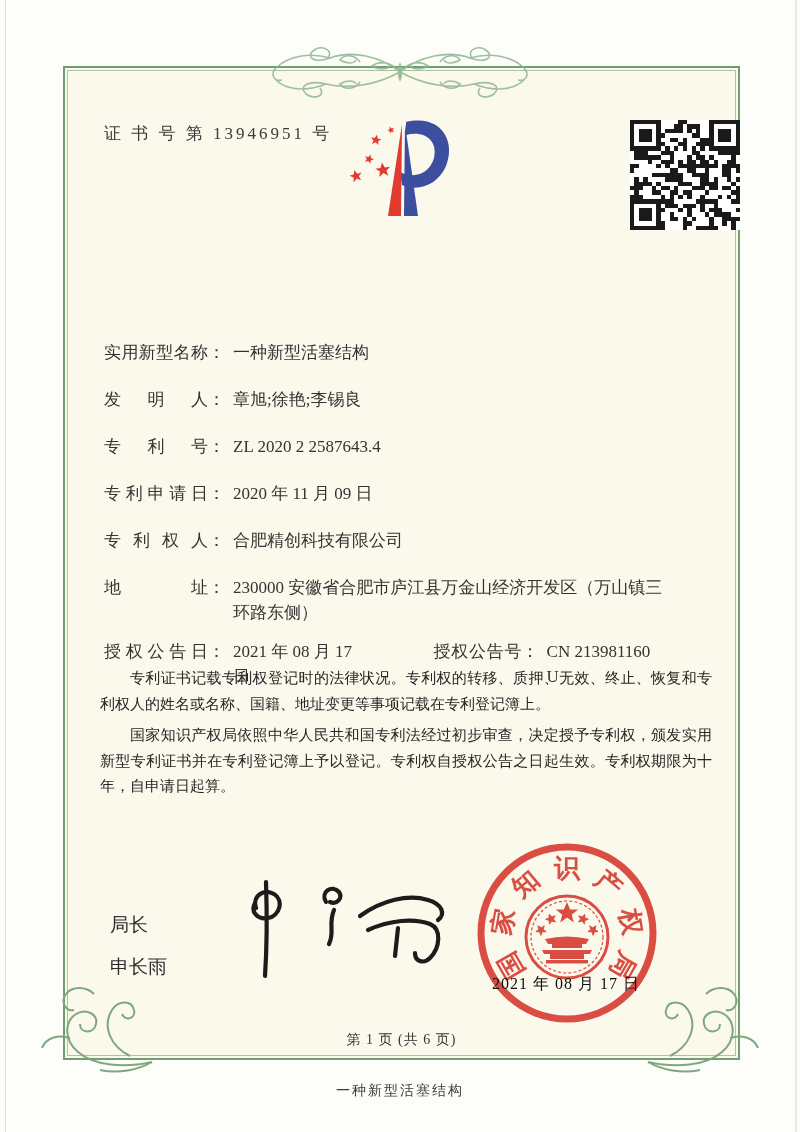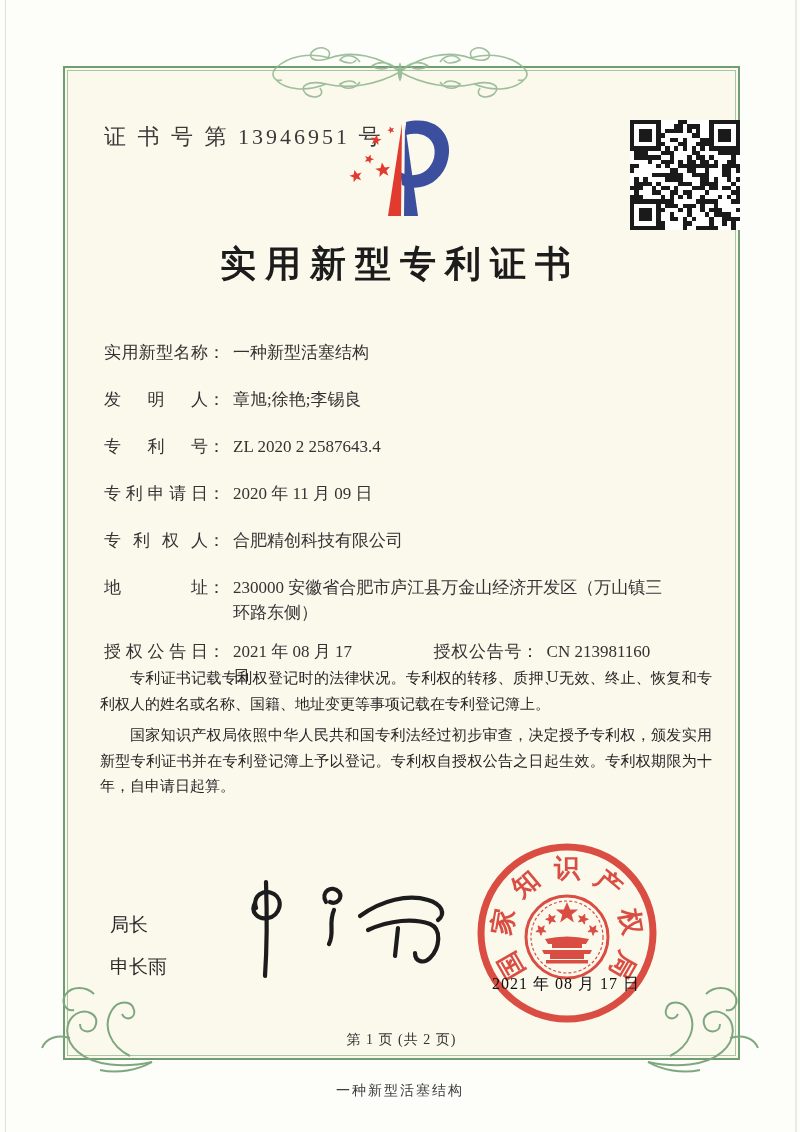--- a/index.html
+++ b/index.html
@@ -15,21 +15,21 @@
   .frame-outer{
     position:absolute; left:63px; top:66px; width:677px; height:994px;
     border:2px solid #6f9e70; background:#fbf8ec; box-sizing:border-box;
   }
   .frame-inner{
     position:absolute; left:2px; top:2px; right:2px; bottom:2px;
     border:1px solid #a7c5a7;
   }
   .cert-no{
     position:absolute; left:104px; top:122px;
-    font-size:22px; letter-spacing:3px; color:#3a3a3a;
+    font-size:17px; letter-spacing:3px; color:#3a3a3a;
   }
   .logo{position:absolute; left:336px; top:112px; width:128px; height:112px;}
   .qr{position:absolute; left:630px; top:120px; width:110px; height:110px; background:#ffffff;}
   .title{
     position:absolute; left:0; top:240px; width:800px; text-align:center;
     font-size:36px; font-weight:bold; letter-spacing:9px; color:#1c1c1c;
   }
   .fields{position:absolute; left:104px; top:340px; width:560px; font-size:17px; color:#333;}
   .field-row{display:flex; align-items:flex-start; margin-bottom:22px; line-height:25px;}
   .field-row.tall{margin-bottom:14px;}
@@ -457,21 +457,20 @@
         <rect x="12" y="24" width="1" height="1"></rect>
         <rect x="15" y="24" width="1" height="1"></rect>
         <rect x="16" y="24" width="1" height="1"></rect>
         <rect x="17" y="24" width="1" height="1"></rect>
         <rect x="18" y="24" width="1" height="1"></rect>
         <rect x="19" y="24" width="1" height="1"></rect>
         <rect x="23" y="24" width="1" height="1"></rect>
       </g>
     </svg>
 
-  <div class="title">实用新型专利证书</div>
 
   <div class="fields">
     <div class="field-row">
       <span class="flabel">实用新型名称</span>
         <span class="fcolon">：</span>
       <span class="fvalue">一种新型活塞结构</span>
     </div>
     <div class="field-row">
       <span class="flabel">发明人</span>
         <span class="fcolon">：</span>
@@ -563,15 +562,15 @@
           <rect x="-17" y="21" width="34" height="5"></rect>
           <rect x="-21" y="27" width="42" height="3.5"></rect>
           <rect x="-3" y="22" width="6" height="4"></rect>
         </g>
       </g>
     </g>
   </svg>
 
   <div class="seal-date">2021 年 08 月 17 日</div>
 
-  <div class="footer-page">第 1 页 (共 2 页)</div>
+  <div class="footer-page">第 1 页 (共 6 页)</div>
   <div class="back-note">一种新型活塞结构</div>
 </div>
 
 </body></html>

